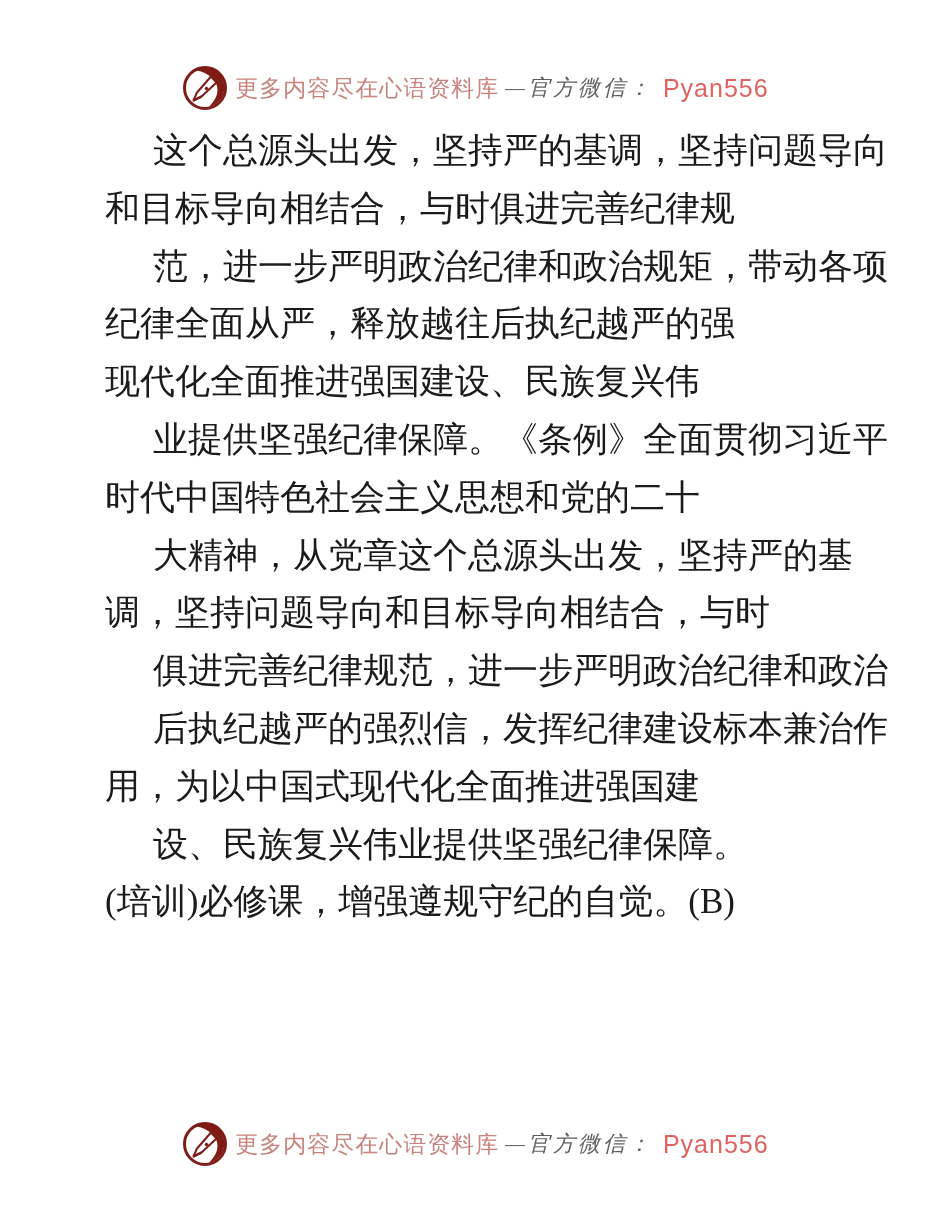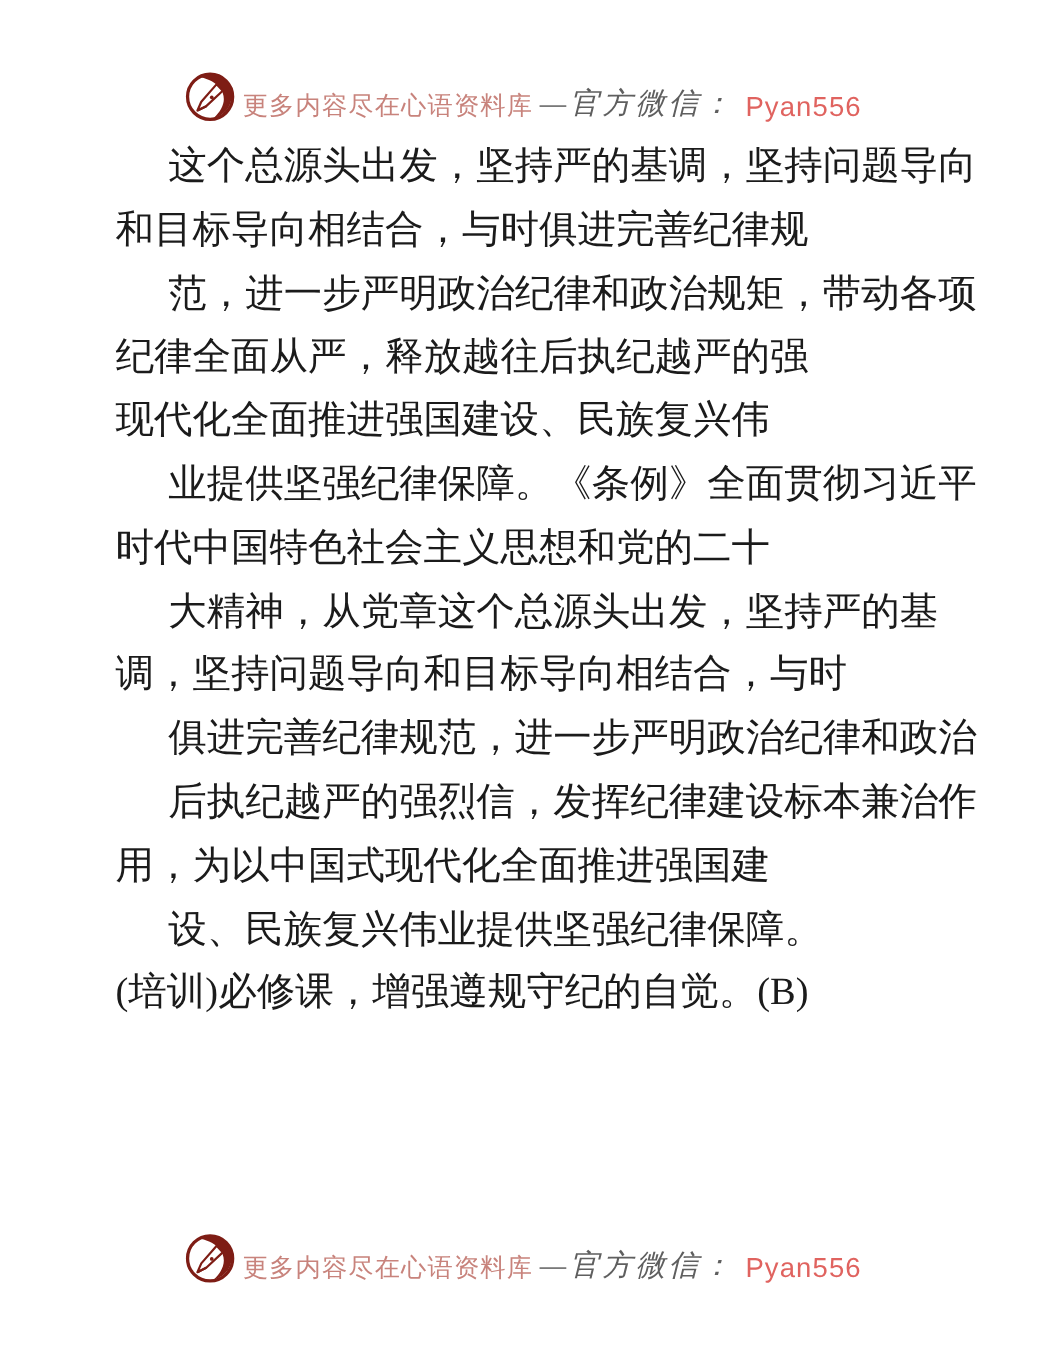--- a/index.html
+++ b/index.html
@@ -12,38 +12,38 @@
   html,body{margin:0;padding:0;background:#ffffff;}
   .page{
     position:relative;
     width:950px;height:1230px;
     background:#ffffff;
     overflow:hidden;
     font-family:"Liberation Serif", serif;
   }
   .watermark{
     position:absolute;left:0;width:100%;
-    display:flex;justify-content:center;align-items:flex-end;
+    display:flex;justify-content:center;align-items:center;
     gap:6px;
     white-space:nowrap;
   }
   .watermark.header{top:64px;}
   .watermark.footer{top:1120px;}
   .logo{width:48px;height:48px;flex:0 0 auto;}
   .logo .dark{fill:var(--logo-color);}
   .logo .ring{fill:none;stroke:var(--logo-color);stroke-width:3;}
   .logo .nib{fill:#ffffff;stroke:var(--logo-color);stroke-width:2;stroke-linejoin:round;}
   .brand-text{
     color:var(--brand-color);
     font-size:23px;
     letter-spacing:1px;
   }
   .wechat-label{
     color:var(--label-color);
-    font-size:27px;
+    font-size:22px;
     font-style:italic;
     letter-spacing:3px;
   }
   .wechat-id{
     color:var(--id-color);
     font-size:25px;
     font-family:"Liberation Sans", sans-serif;
     letter-spacing:1px;
     margin-left:4px;
   }

